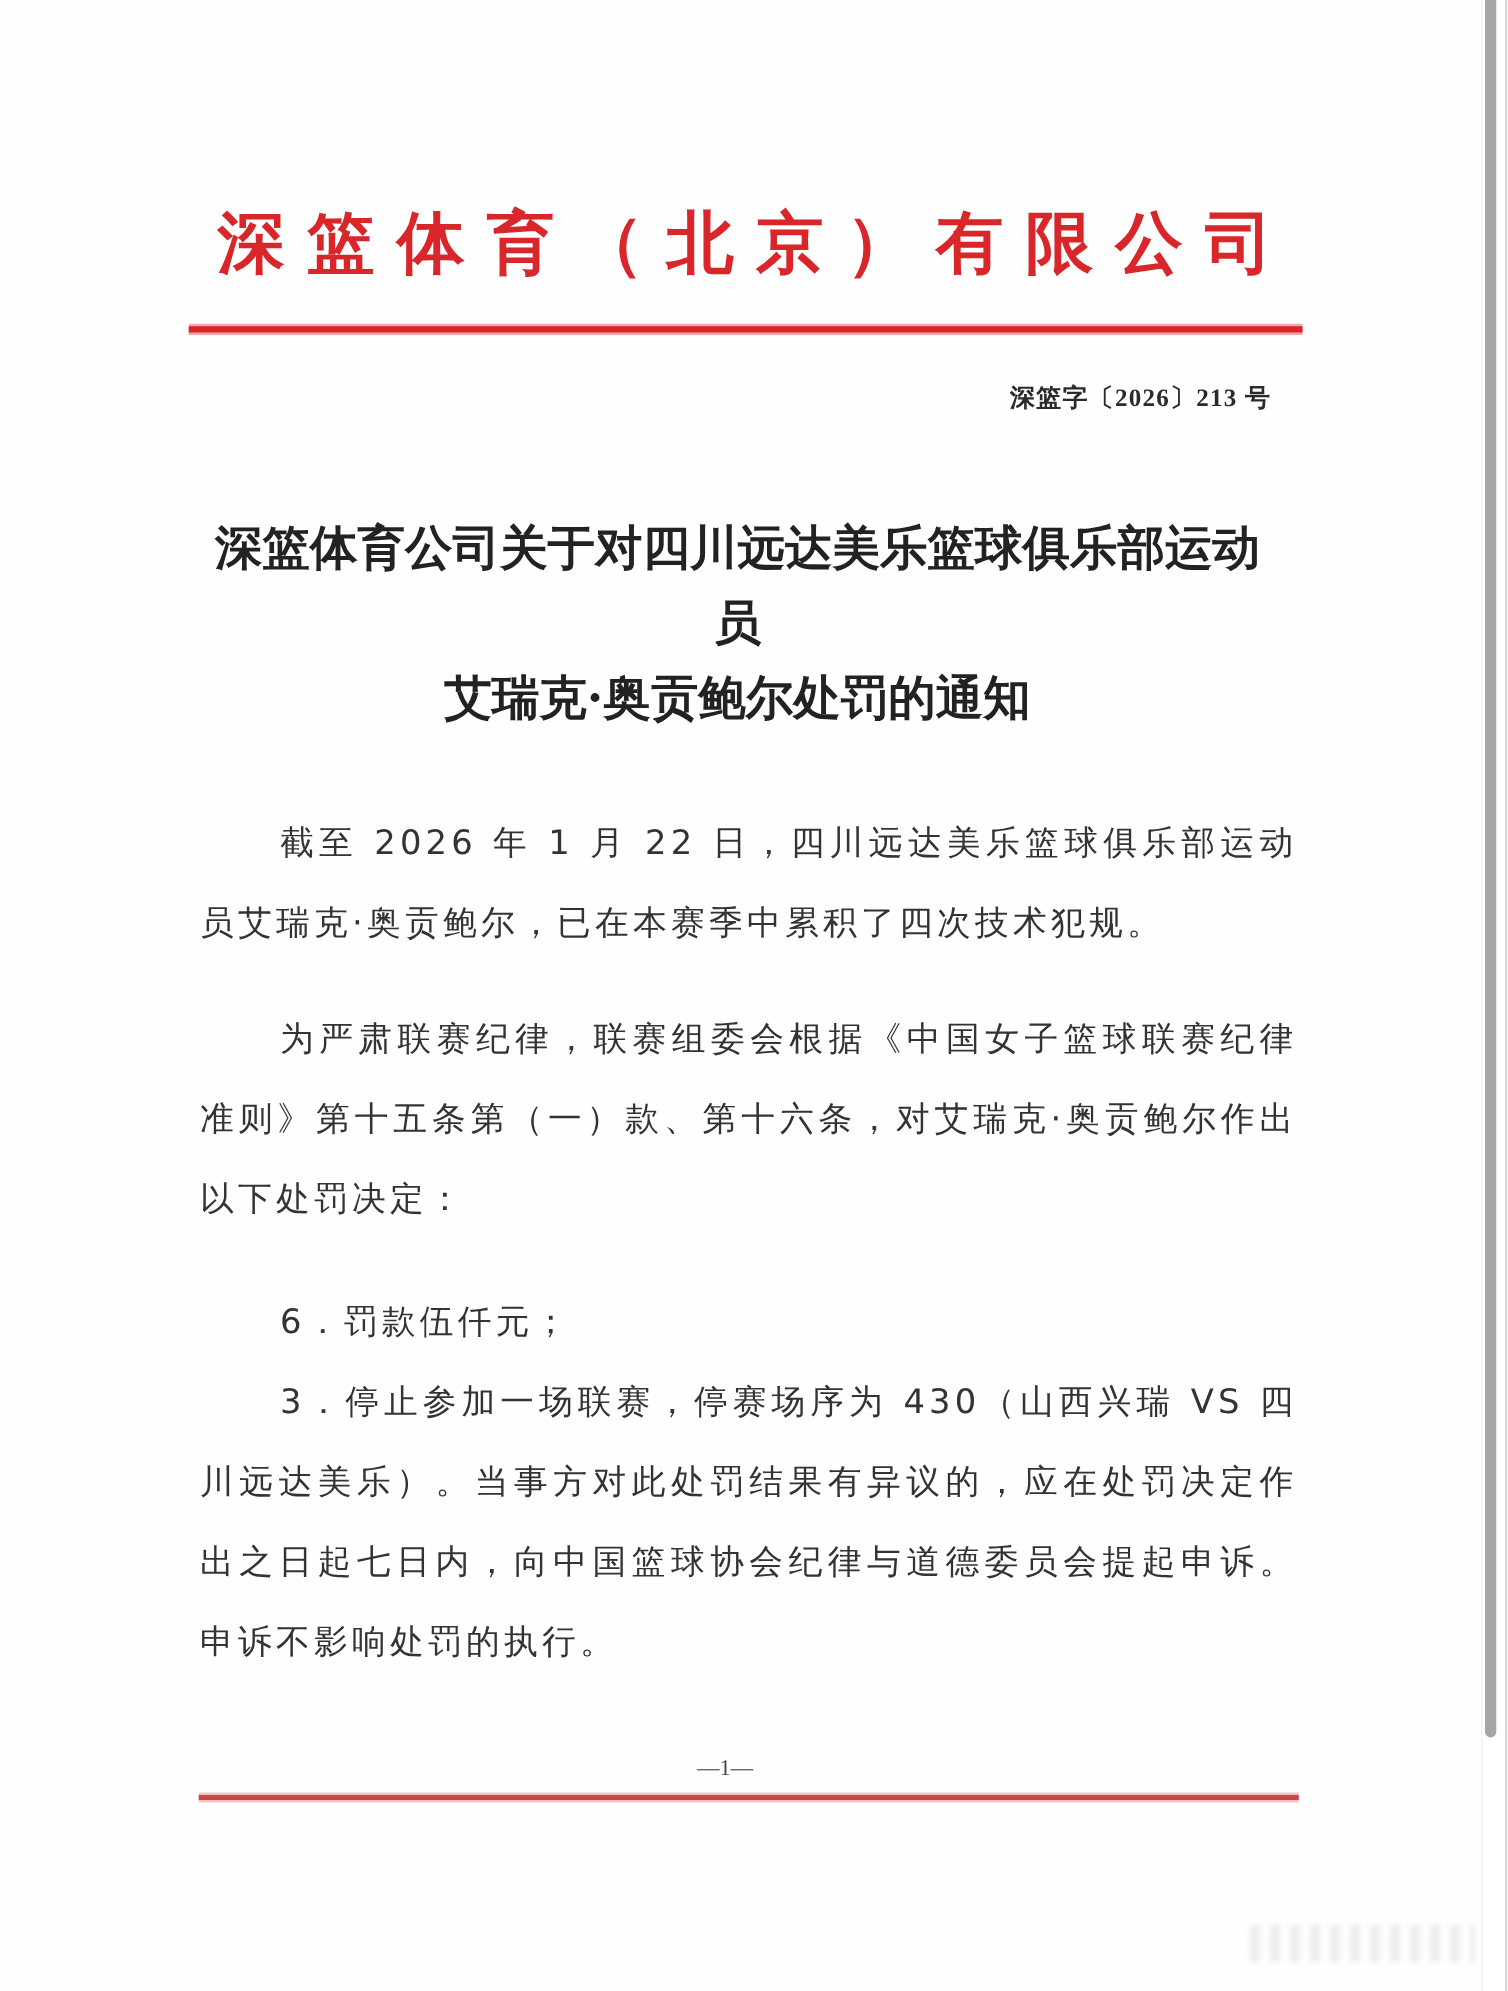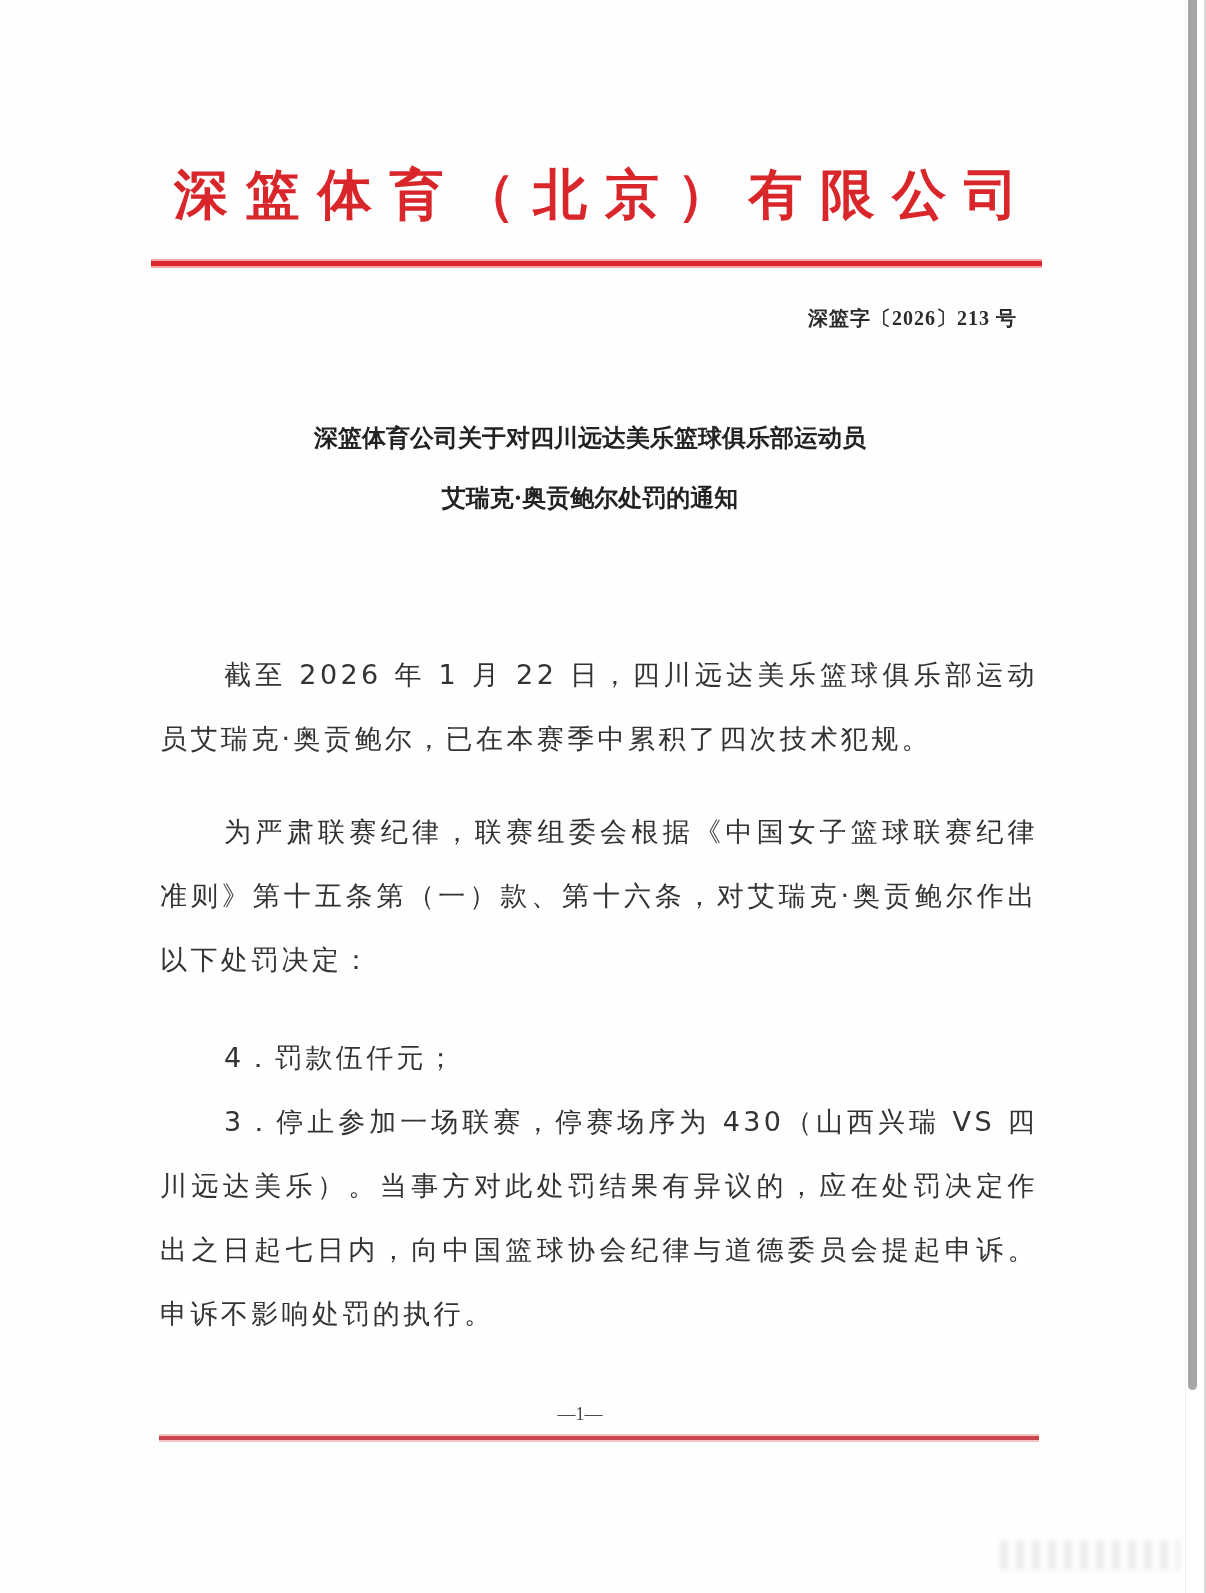--- a/index.html
+++ b/index.html
@@ -66,21 +66,21 @@
       font-weight: bold;
     }
     .title {
       position: absolute;
       left: 160px;
       top: 408px;
       width: 860px;
       text-align: center;
       font-family: "DejaVu Serif", "Liberation Serif", serif;
       font-weight: bold;
-      font-size: 24px;
+      font-size: 38px;
       line-height: 60px;
       color: #222;
     }
     .body-text {
       position: absolute;
       left: 160px;
       width: 878px;
       font-family: "DejaVu Sans", "Liberation Sans", sans-serif;
       font-size: 27px;
       color: #333;
@@ -172,21 +172,21 @@
 
   <div class="doc-number">深篮字〔2026〕213 号</div>
 
   <div class="title">
     <div>深篮体育公司关于对四川远达美乐篮球俱乐部运动员</div>
     <div>艾瑞克·奥贡鲍尔处罚的通知</div>
   </div>
 
   <div class="body-text para1">截至 2026 年 1 月 22 日，四川远达美乐篮球俱乐部运动员艾瑞克·奥贡鲍尔，已在本赛季中累积了四次技术犯规。</div>
   <div class="body-text para2">为严肃联赛纪律，联赛组委会根据《中国女子篮球联赛纪律准则》第十五条第（一）款、第十六条，对艾瑞克·奥贡鲍尔作出以下处罚决定：</div>
-  <div class="body-text item2">4．罚款伍仟元；</div>
+  <div class="body-text item2">6．罚款伍仟元；</div>
   <div class="body-text item3">3．停止参加一场联赛，停赛场序为 430（山西兴瑞 VS 四川远达美乐）。当事方对此处罚结果有异议的，应在处罚决定作出之日起七日内，向中国篮球协会纪律与道德委员会提起申诉。申诉不影响处罚的执行。</div>
 
   <div class="page-number">—1—</div>
   <div class="red-rule bottom-rule"></div>
 
   <div class="watermark"></div>
 </div>
 
 <div class="scrollbar-track"></div>
 <div class="scrollbar-thumb"></div>

